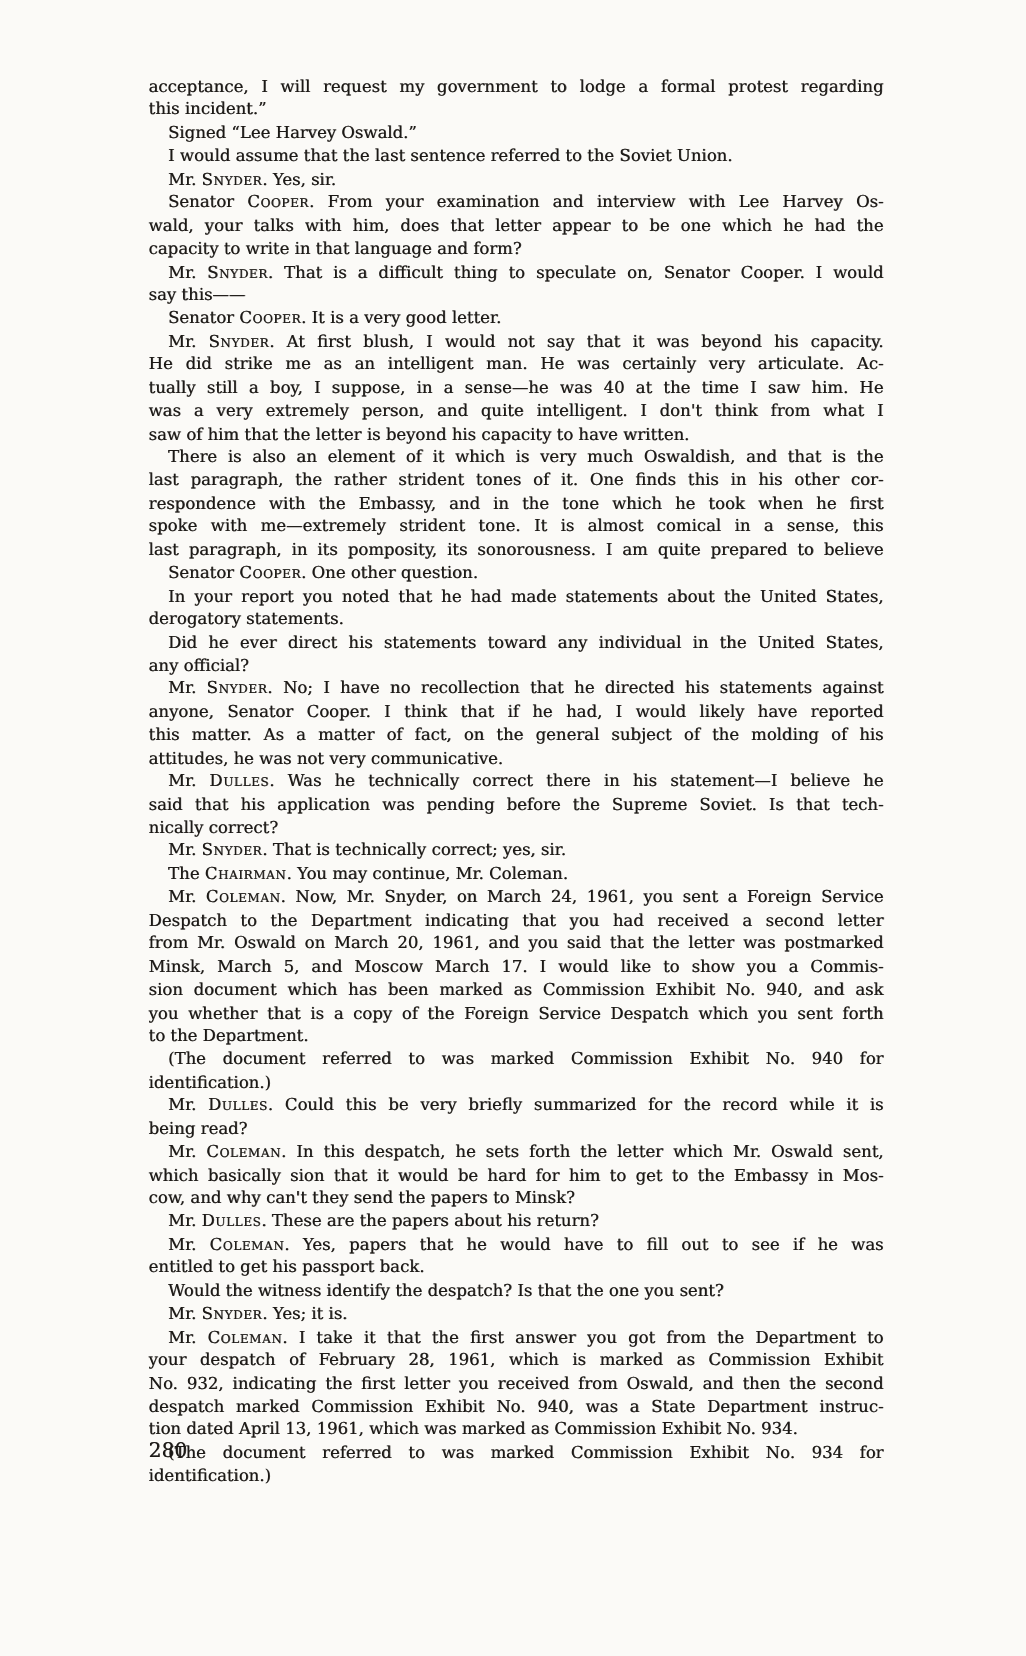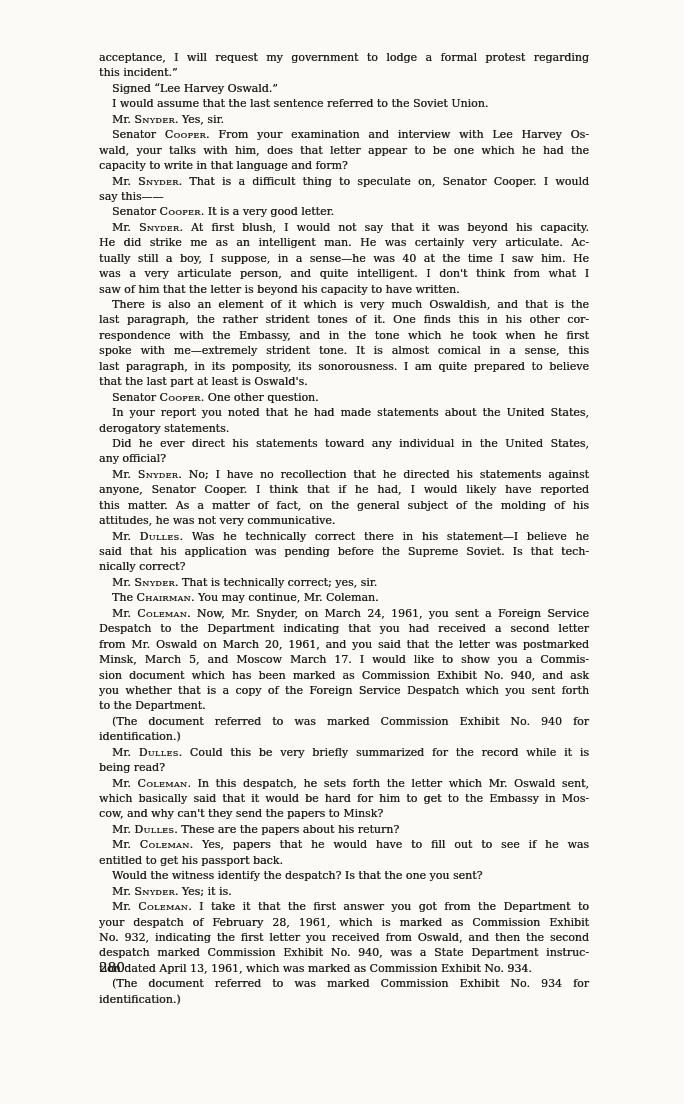--- a/index.html
+++ b/index.html
@@ -62,28 +62,27 @@
       <div class="line ind end">Mr. <span class="sc">Snyder</span>. Yes, sir.</div>
       <div class="line ind">Senator <span class="sc">Cooper</span>. From your examination and interview with Lee Harvey Os-</div>
       <div class="line">wald, your talks with him, does that letter appear to be one which he had the</div>
       <div class="line end">capacity to write in that language and form?</div>
       <div class="line ind">Mr. <span class="sc">Snyder</span>. That is a difficult thing to speculate on, Senator Cooper. I would</div>
       <div class="line end">say this——</div>
       <div class="line ind end">Senator <span class="sc">Cooper</span>. It is a very good letter.</div>
       <div class="line ind">Mr. <span class="sc">Snyder</span>. At first blush, I would not say that it was beyond his capacity.</div>
       <div class="line">He did strike me as an intelligent man. He was certainly very articulate. Ac-</div>
       <div class="line">tually still a boy, I suppose, in a sense—he was 40 at the time I saw him. He</div>
-      <div class="line">was a very articulate person, and quite intelligent. I don't think from what I</div>
+      <div class="line">was a very extremely person, and quite intelligent. I don't think from what I</div>
       <div class="line end">saw of him that the letter is beyond his capacity to have written.</div>
       <div class="line ind">There is also an element of it which is very much Oswaldish, and that is the</div>
       <div class="line">last paragraph, the rather strident tones of it. One finds this in his other cor-</div>
       <div class="line">respondence with the Embassy, and in the tone which he took when he first</div>
       <div class="line">spoke with me—extremely strident tone. It is almost comical in a sense, this</div>
       <div class="line">last paragraph, in its pomposity, its sonorousness. I am quite prepared to believe</div>
-      <div class="line end">that the last part at least is Oswald's.</div>
       <div class="line ind end">Senator <span class="sc">Cooper</span>. One other question.</div>
       <div class="line ind">In your report you noted that he had made statements about the United States,</div>
       <div class="line end">derogatory statements.</div>
       <div class="line ind">Did he ever direct his statements toward any individual in the United States,</div>
       <div class="line end">any official?</div>
       <div class="line ind">Mr. <span class="sc">Snyder</span>. No; I have no recollection that he directed his statements against</div>
       <div class="line">anyone, Senator Cooper. I think that if he had, I would likely have reported</div>
       <div class="line">this matter. As a matter of fact, on the general subject of the molding of his</div>
       <div class="line end">attitudes, he was not very communicative.</div>
       <div class="line ind">Mr. <span class="sc">Dulles</span>. Was he technically correct there in his statement—I believe he</div>
@@ -96,21 +95,21 @@
       <div class="line">from Mr. Oswald on March 20, 1961, and you said that the letter was postmarked</div>
       <div class="line">Minsk, March 5, and Moscow March 17. I would like to show you a Commis-</div>
       <div class="line">sion document which has been marked as Commission Exhibit No. 940, and ask</div>
       <div class="line">you whether that is a copy of the Foreign Service Despatch which you sent forth</div>
       <div class="line end">to the Department.</div>
       <div class="line ind">(The document referred to was marked Commission Exhibit No. 940 for</div>
       <div class="line end">identification.)</div>
       <div class="line ind">Mr. <span class="sc">Dulles</span>. Could this be very briefly summarized for the record while it is</div>
       <div class="line end">being read?</div>
       <div class="line ind">Mr. <span class="sc">Coleman</span>. In this despatch, he sets forth the letter which Mr. Oswald sent,</div>
-      <div class="line">which basically said that it would be hard for him to get to the Embassy in Mos-</div>
+      <div class="line">which basically sion that it would be hard for him to get to the Embassy in Mos-</div>
       <div class="line end">cow, and why can't they send the papers to Minsk?</div>
       <div class="line ind end">Mr. <span class="sc">Dulles</span>. These are the papers about his return?</div>
       <div class="line ind">Mr. <span class="sc">Coleman</span>. Yes, papers that he would have to fill out to see if he was</div>
       <div class="line end">entitled to get his passport back.</div>
       <div class="line ind end">Would the witness identify the despatch? Is that the one you sent?</div>
       <div class="line ind end">Mr. <span class="sc">Snyder</span>. Yes; it is.</div>
       <div class="line ind">Mr. <span class="sc">Coleman</span>. I take it that the first answer you got from the Department to</div>
       <div class="line">your despatch of February 28, 1961, which is marked as Commission Exhibit</div>
       <div class="line">No. 932, indicating the first letter you received from Oswald, and then the second</div>
       <div class="line">despatch marked Commission Exhibit No. 940, was a State Department instruc-</div>

